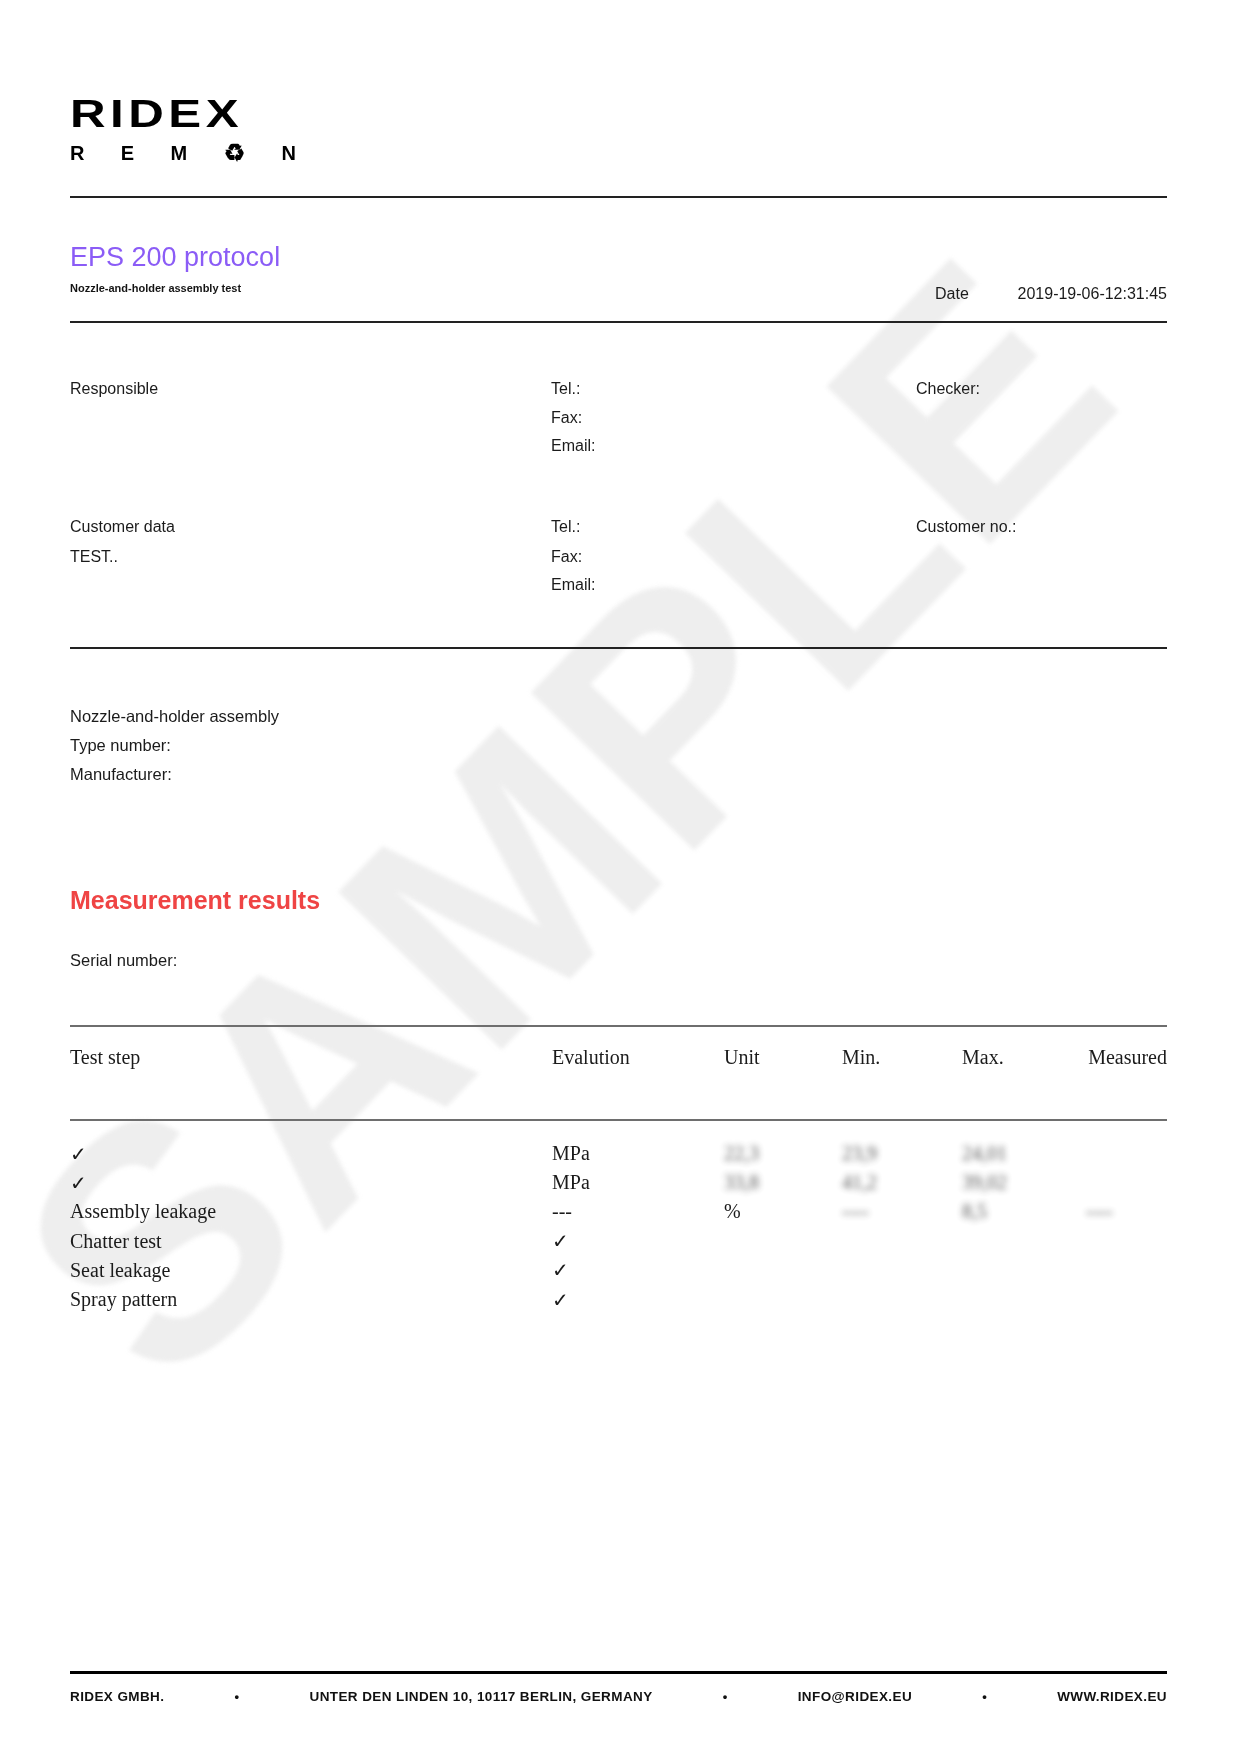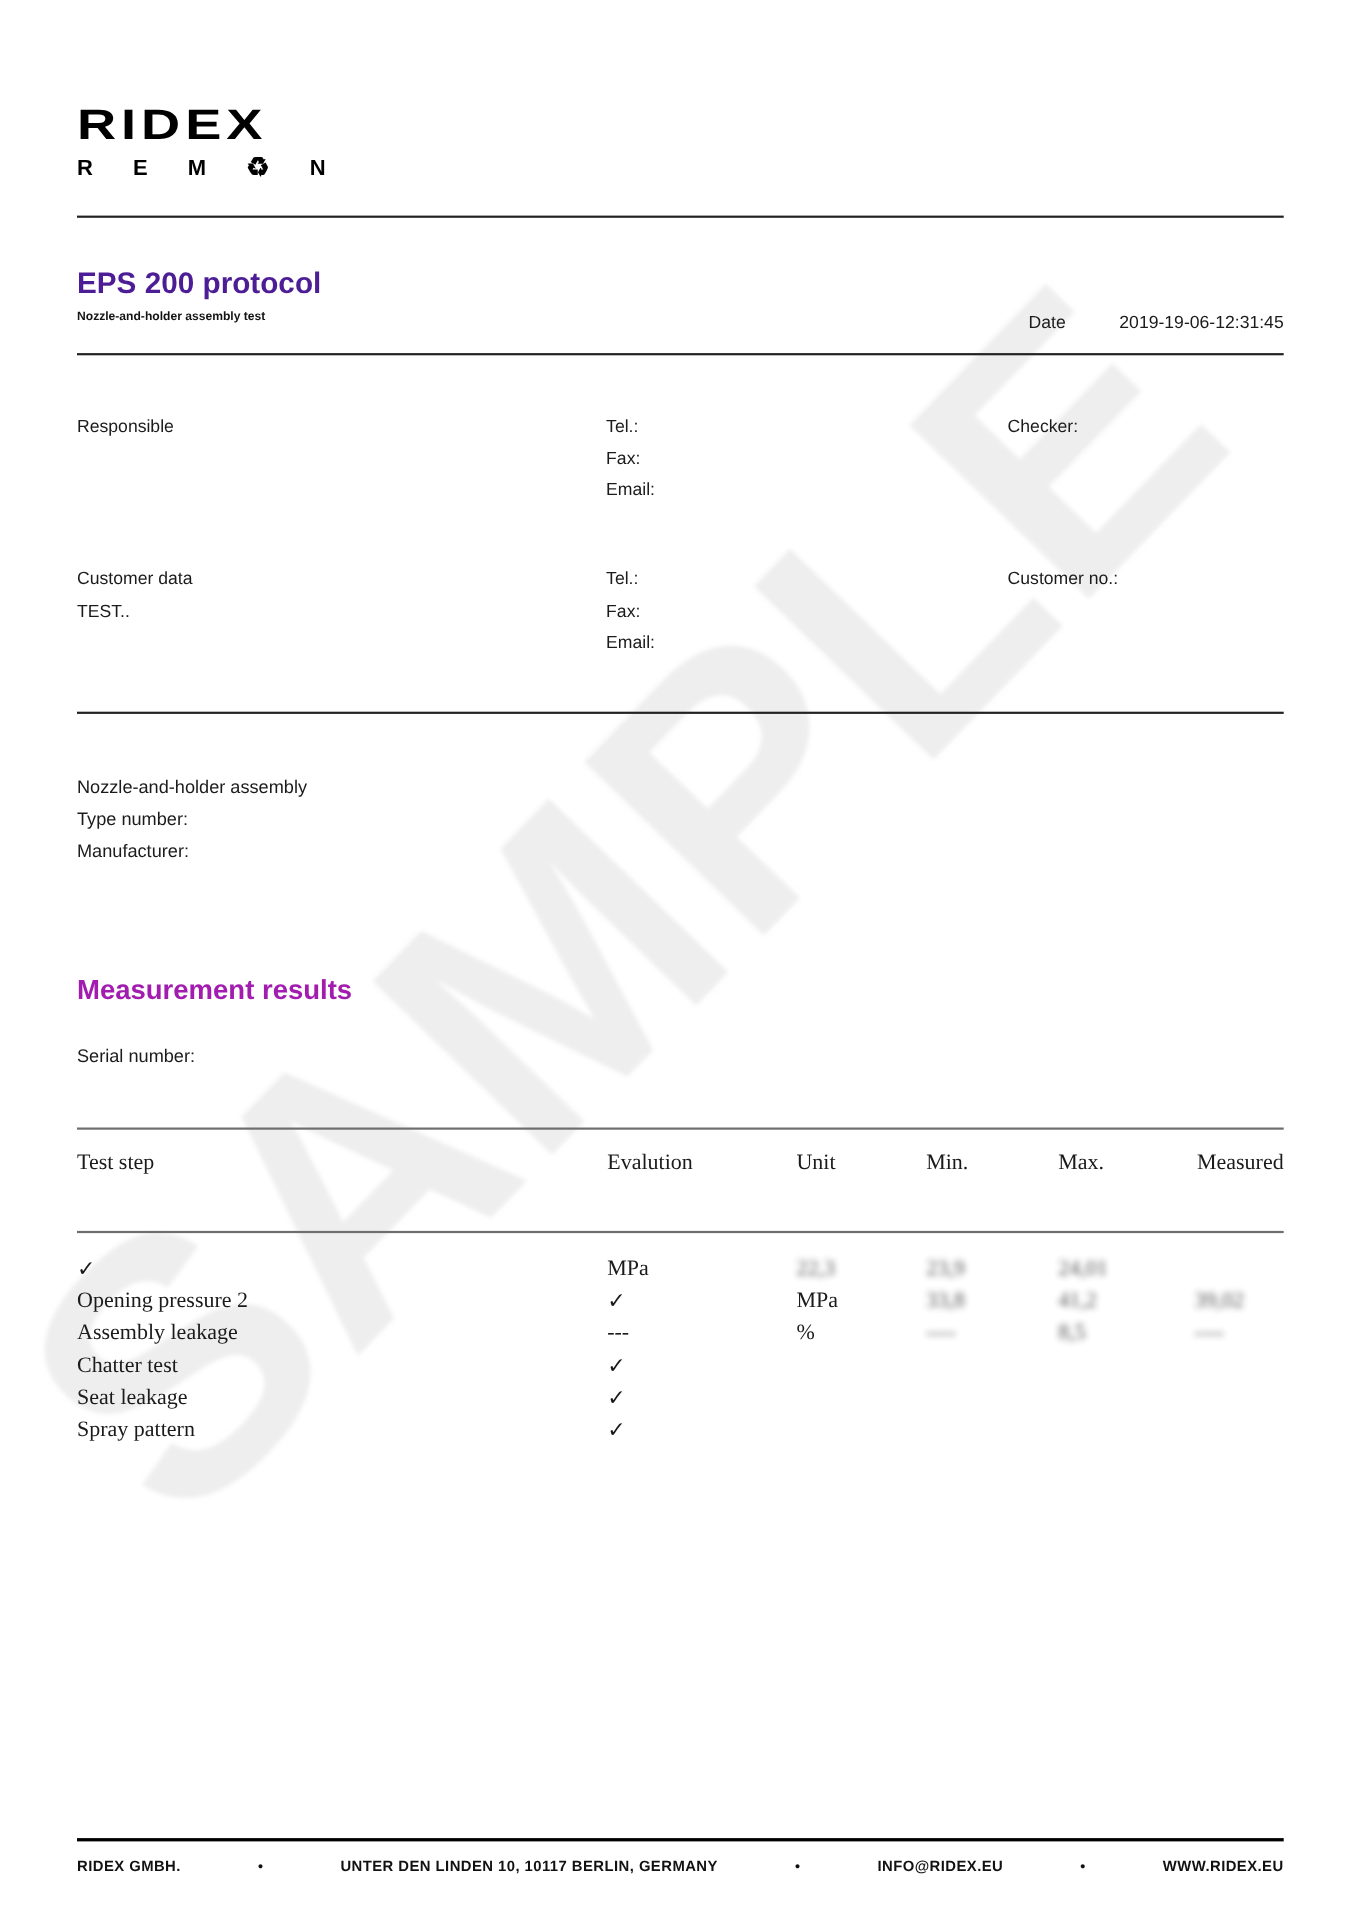--- a/index.html
+++ b/index.html
@@ -54,33 +54,33 @@
   }
   .logo-sub .recycle { font-size: 24px; line-height: 1; }
 
   
   .rule { left: 70px; width: 1097px; }
   .rule-dark  { height: 2px; background: #222; }
   .rule-gray  { height: 2px; background: #6e6e6e; }
   .rule-thick { height: 3px; background: #000; }
 
   
-  .doc-title    { left: 70px;  top: 242px; font-size: 27px;   font-weight: 700; color: #4c1d95; }
+  .doc-title    { left: 70px;  top: 242px; font-size: 27px;   font-weight: 400; color: #8b5cf6; }
   .doc-subtitle { left: 70px;  top: 282px; font-size: 11px;   font-weight: 700; color: #141414; }
   .date-label   { left: 935px; top: 283px; font-size: 16.5px; }
   .date-value   { right: 73px; top: 283px; font-size: 16.5px; }
 
   
   .fld { font-size: 16px; line-height: 21px; }
 
   
   .assembly { left: 70px; top: 702px; font-size: 16.5px; line-height: 29px; }
 
   
-  .m-heading { left: 70px; top: 886px; font-size: 25px; font-weight: 800; color: #a21caf; }
+  .m-heading { left: 70px; top: 886px; font-size: 25px; font-weight: 800; color: #ef4444; }
   .serial    { left: 70px; top: 950px; font-size: 16.5px; }
 
   
   .tgrid {
     display: grid;
     grid-template-columns: 482px 172px 118px 120px 124px 81px;
     align-items: center;
     font-size: 20px;
     font-family: Liberation Serif, serif;
   }
@@ -169,21 +169,20 @@
 
   <div class="z tbody">
     <div class="trow tgrid">
       <div class="c2">✓</div>
       <div class="c3">MPa</div>
       <div class="c4 blurred">22,3</div>
       <div class="c5 blurred">23,9</div>
       <div class="c6 blurred">24,01</div>
     </div>
     <div class="trow tgrid">
-      <div class="c1">Opening pressure 2</div>
       <div class="c2">✓</div>
       <div class="c3">MPa</div>
       <div class="c4 blurred">33,8</div>
       <div class="c5 blurred">41,2</div>
       <div class="c6 blurred">39,02</div>
     </div>
     <div class="trow tgrid">
       <div class="c1">Assembly leakage</div>
       <div class="c2">---</div>
       <div class="c3">%</div>

